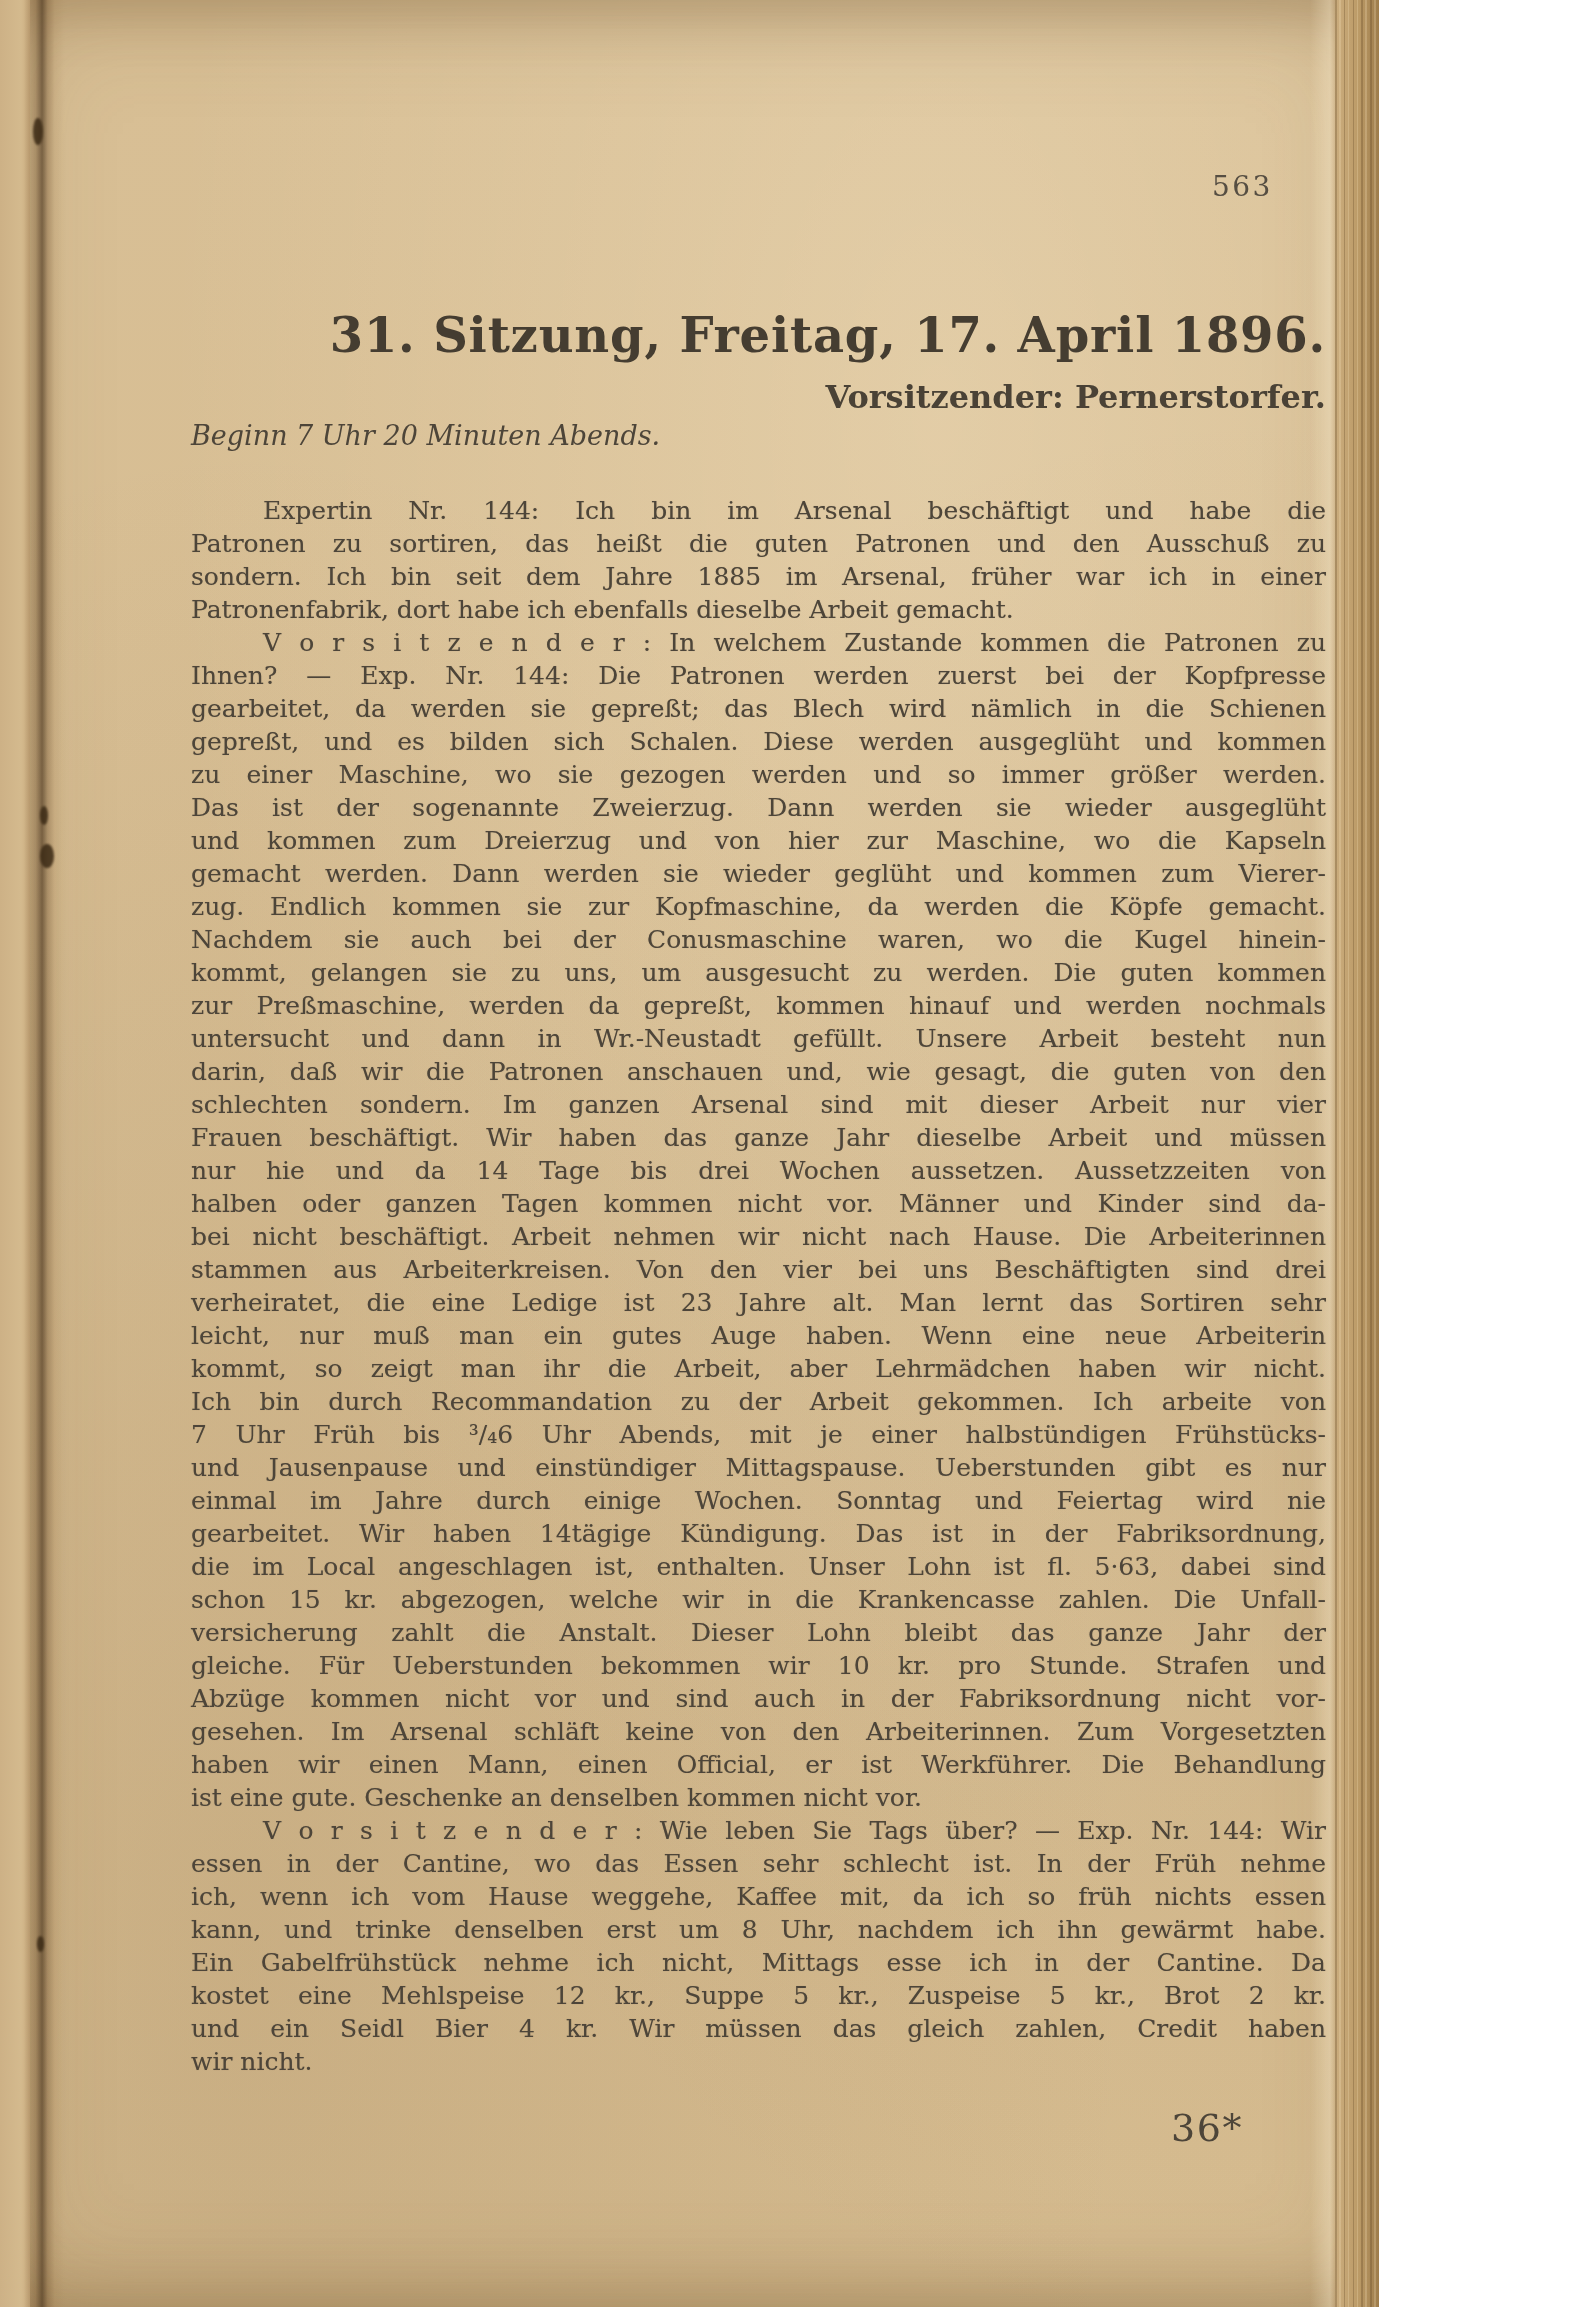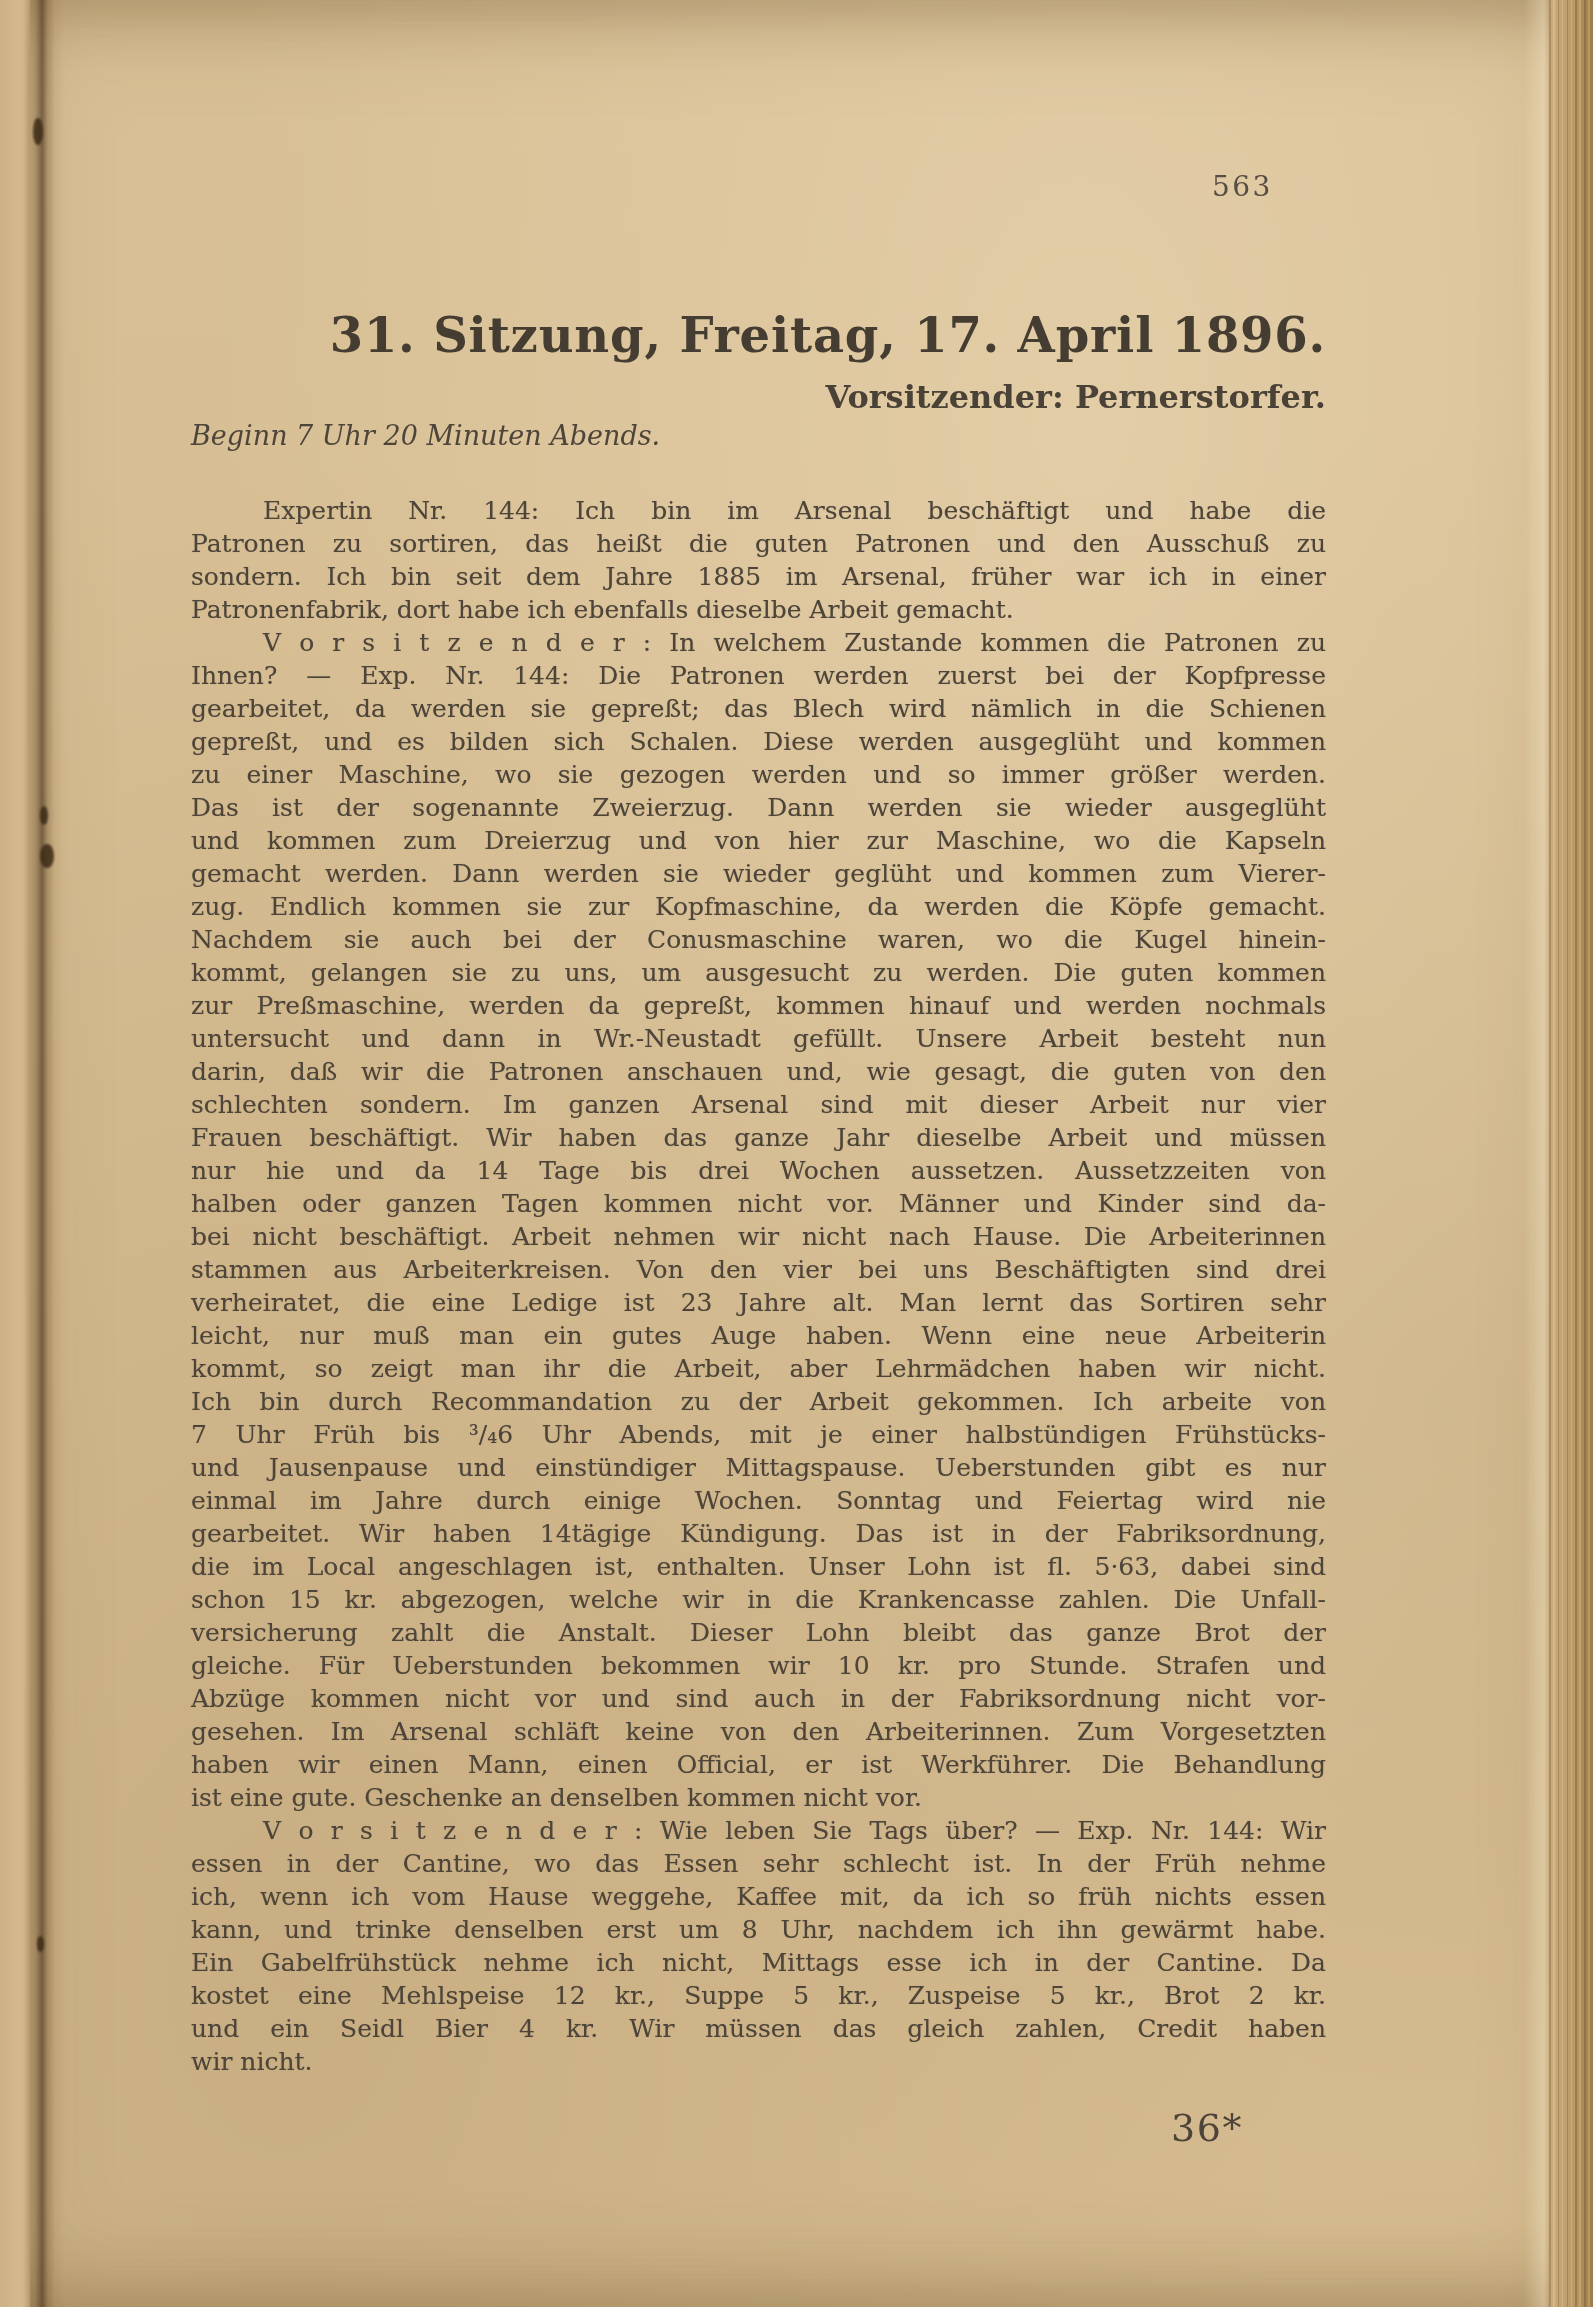--- a/index.html
+++ b/index.html
@@ -7,21 +7,21 @@
     padding: 0;
     width: 1593px;
     height: 2307px;
     overflow: hidden;
     font-family: "DejaVu Serif", "Liberation Serif", serif;
   }
 
   
   .scan {
     position: relative;
-    width: 1593px;
+    width: 1379px;
     height: 2307px;
     background:
       radial-gradient(ellipse at 68% 18%, rgba(255,242,214,0.28), rgba(255,242,214,0) 58%),
       radial-gradient(ellipse at 18% 85%, rgba(118,86,46,0.14), rgba(118,86,46,0) 55%),
       radial-gradient(ellipse at 92% 60%, rgba(130,98,55,0.10), rgba(130,98,55,0) 50%),
       linear-gradient(#d8bf95, #d6bc90);
     box-shadow:
       inset 0 0 112px rgba(110,80,40,0.30),
       inset 0 21px 48px rgba(110,80,40,0.18),
       inset 0 -24px 56px rgba(110,80,40,0.16);
@@ -197,21 +197,21 @@
           <div class="line">verheiratet, die eine Ledige ist 23 Jahre alt. Man lernt das Sortiren sehr</div>
           <div class="line">leicht, nur muß man ein gutes Auge haben. Wenn eine neue Arbeiterin</div>
           <div class="line">kommt, so zeigt man ihr die Arbeit, aber Lehrmädchen haben wir nicht.</div>
           <div class="line">Ich bin durch Recommandation zu der Arbeit gekommen. Ich arbeite von</div>
           <div class="line">7 Uhr Früh bis ³/₄6 Uhr Abends, mit je einer halbstündigen Frühstücks-</div>
           <div class="line">und Jausenpause und einstündiger Mittagspause. Ueberstunden gibt es nur</div>
           <div class="line">einmal im Jahre durch einige Wochen. Sonntag und Feiertag wird nie</div>
           <div class="line">gearbeitet. Wir haben 14tägige Kündigung. Das ist in der Fabriksordnung,</div>
           <div class="line">die im Local angeschlagen ist, enthalten. Unser Lohn ist fl. 5·63, dabei sind</div>
           <div class="line">schon 15 kr. abgezogen, welche wir in die Krankencasse zahlen. Die Unfall-</div>
-          <div class="line">versicherung zahlt die Anstalt. Dieser Lohn bleibt das ganze Brot der</div>
+          <div class="line">versicherung zahlt die Anstalt. Dieser Lohn bleibt das ganze Jahr der</div>
           <div class="line">gleiche. Für Ueberstunden bekommen wir 10 kr. pro Stunde. Strafen und</div>
           <div class="line">Abzüge kommen nicht vor und sind auch in der Fabriksordnung nicht vor-</div>
           <div class="line">gesehen. Im Arsenal schläft keine von den Arbeiterinnen. Zum Vorgesetzten</div>
           <div class="line">haben wir einen Mann, einen Official, er ist Werkführer. Die Behandlung</div>
           <div class="line last">ist eine gute. Geschenke an denselben kommen nicht vor.</div>
         </div>
         <div class="paragraph">
           <div class="line first">V o r s i t z e n d e r : Wie leben Sie Tags über? — Exp. Nr. 144: Wir</div>
           <div class="line">essen in der Cantine, wo das Essen sehr schlecht ist. In der Früh nehme</div>
           <div class="line">ich, wenn ich vom Hause weggehe, Kaffee mit, da ich so früh nichts essen</div>

